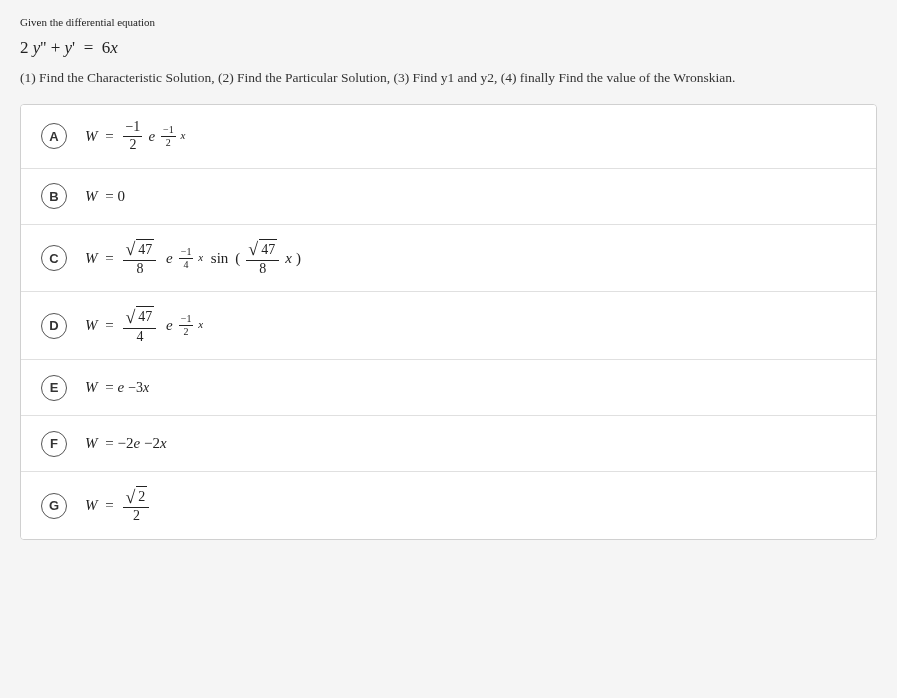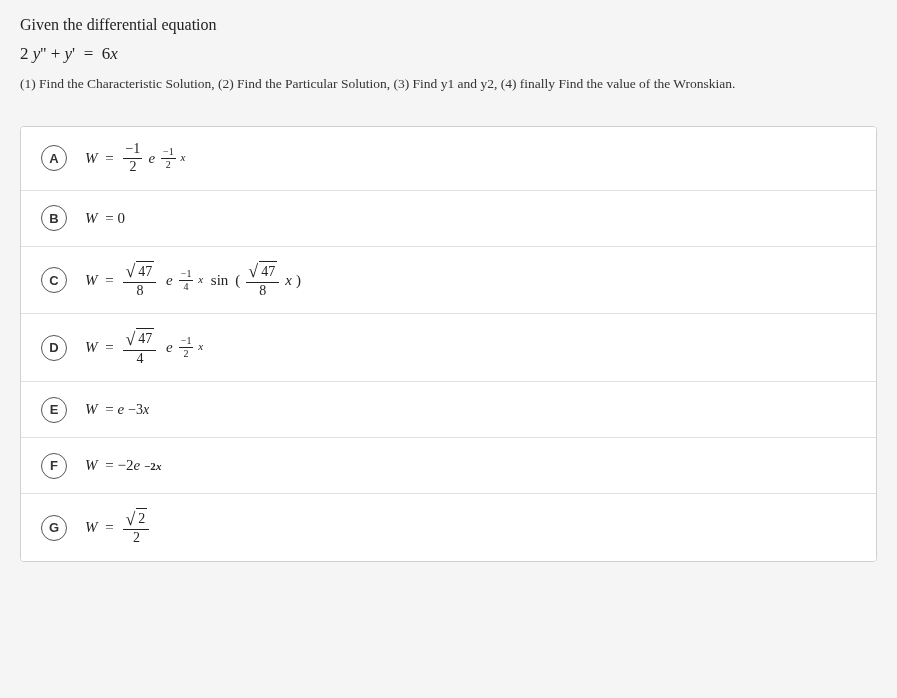--- a/index.html
+++ b/index.html
@@ -7,31 +7,31 @@
       background: #f5f5f5;
       font-family: 'Times New Roman', Times, serif;
       font-size: 15px;
       color: #222;
       padding: 16px 20px;
       width: 897px;
       min-height: 698px;
     }
     .question-header {
       margin-bottom: 10px;
-      font-size: 16px;
+      font-size: 11px;
     }
     .equation-line {
       font-size: 17px;
       margin-bottom: 12px;
       display: flex;
       gap: 6px;
     }
     .instruction-line {
       font-size: 13.5px;
-      margin-bottom: 34px;
+      margin-bottom: 18px;
       color: #333;
     }
     .options-container {
       background: #fff;
       border: 1px solid #d0d0d0;
       border-radius: 4px;
       overflow: hidden;
     }
     .option-row {
       display: flex;
@@ -216,21 +216,21 @@
       <span>&nbsp;=&nbsp;<span class="italic">e</span></span>
       <span style="vertical-align:super; font-size:14px;">−3<span class="italic">x</span></span>
     </div>
   </div>
 
   <div class="option-row">
     <div class="option-circle">F</div>
     <div class="option-content">
       <span class="italic">W</span>
       <span>&nbsp;= −2<span class="italic">e</span></span>
-      <span style="vertical-align:super; font-size:11px;font-weight:bold;">−2<span class="italic">x</span></span>
+      <span style="vertical-align:super; font-size:15px;">−2<span class="italic">x</span></span>
     </div>
   </div>
 
   <div class="option-row">
     <div class="option-circle">G</div>
     <div class="option-content">
       <span class="italic">W</span>
       <span>&nbsp;=&nbsp;</span>
       <span class="frac">
         <span class="num">

